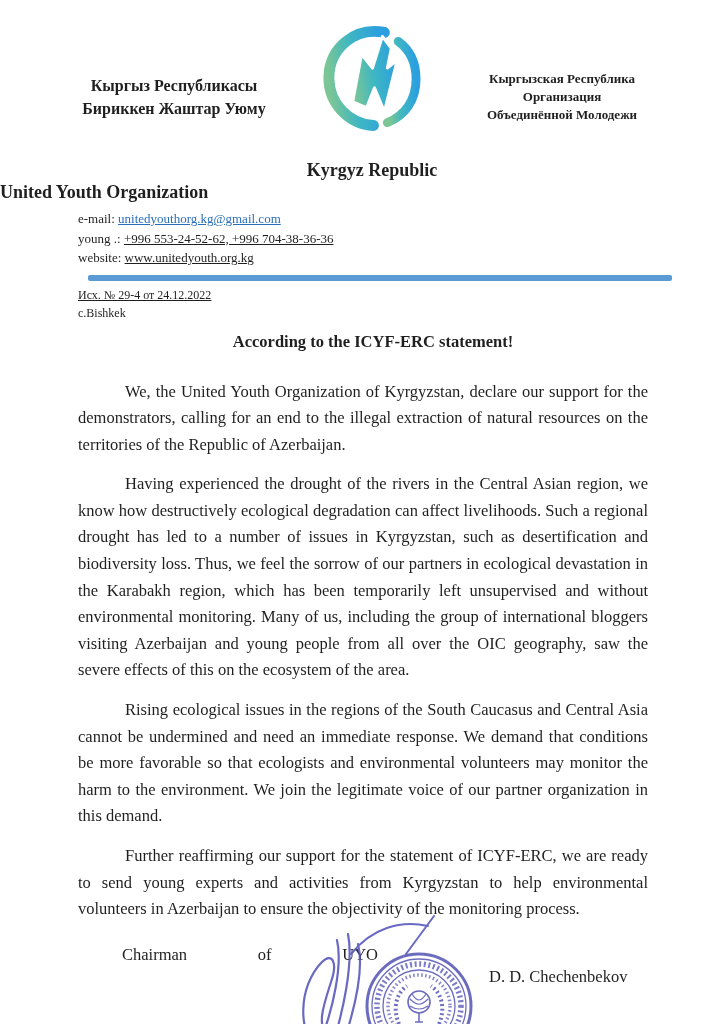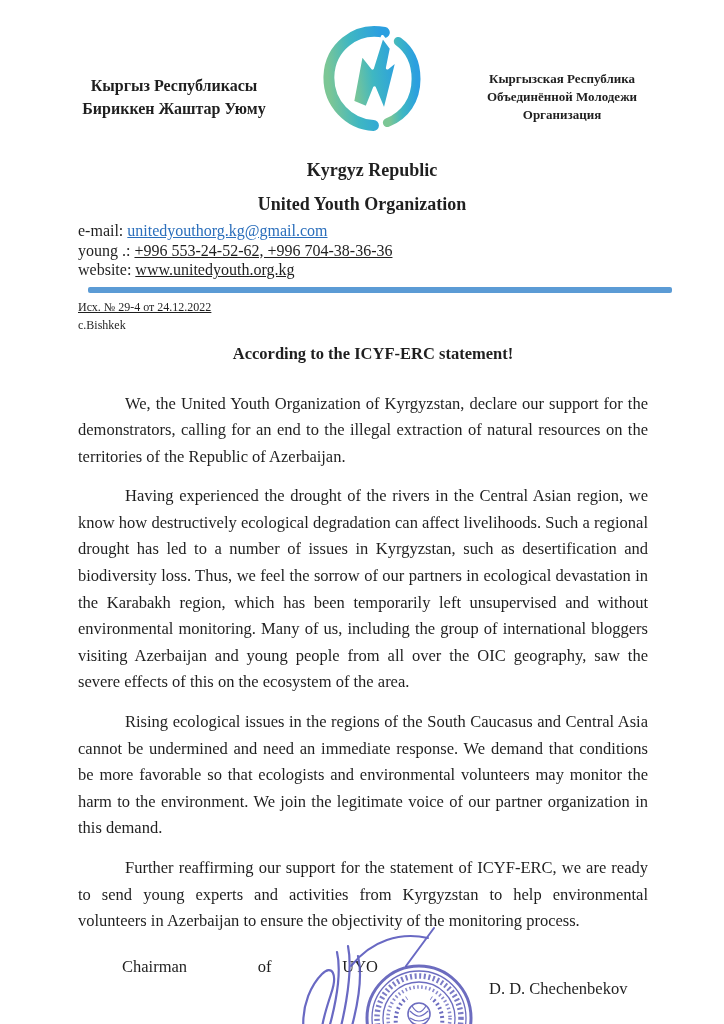--- a/index.html
+++ b/index.html
@@ -19,24 +19,24 @@
     text-align: center; font-weight: bold; font-size: 16px; line-height: 23px;
   }
   .logo-wrap { position: absolute; left: 322px; top: 24px; width: 99px; height: 108px; }
   .org-right {
     position: absolute; left: 452px; top: 70px; width: 220px;
     text-align: center; font-weight: bold; font-size: 13px; line-height: 18px;
   }
 
   
   .title-country { text-align: center; font-weight: bold; font-size: 18px; margin-top: 18px; padding-left: 20px; }
-  .title-org     { text-align: center; font-weight: bold; font-size: 18px; margin-top: 13px; }
+  .title-org     { font-weight: bold; font-size: 18px; margin-top: 1px; }
 
   
-  .contacts { margin: 6px 76px 0 78px; font-size: 16px; line-height: 19.5px; }
+  .contacts { margin: 6px 76px 0 78px; font-size: 13px; line-height: 19.5px; }
   .contact-line { white-space: nowrap; }
   .link-blue {
     color: #2a6ebb; text-decoration: underline; cursor: pointer;
   }
   .u-black { text-decoration: underline; }
 
   
   .divider-bar { margin: 7px 0 0 88px; width: 584px; height: 6px; border-radius: 2px; }
 
   
@@ -86,22 +86,22 @@
           <path d="M63,8 C33,2 8,24 7,52 C6,80 28,101 52,102" stroke-width="11"></path>
           <path d="M66,99 C84,92 95,76 95,55 C95,38 88,25 77,17" stroke-width="9"></path>
         </g>
 
         <path d="M31,78 L40,30 L51,44 L61,12 L70,24 L66,44 L76,36 L63,88 L53,64 L45,84 Z" fill="url(#lg)" stroke="#ffffff" stroke-width="3" stroke-linejoin="round"></path>
       </svg>
     </div>
 
     <div class="org-right">
       <div>Кыргызская Республика</div>
+      <div>Организация</div>
       <div>Объединённой Молодежи</div>
-      <div>Организация</div>
     </div>
   </div>
 
   <div class="title-country">Kyrgyz Republic</div>
   <div class="title-org">United Youth Organization</div>
 
   <div class="contacts">
     <div class="contact-line">
       <span>e-mail: </span><span class="link-blue">unitedyouthorg.kg@gmail.com</span>
     </div>

